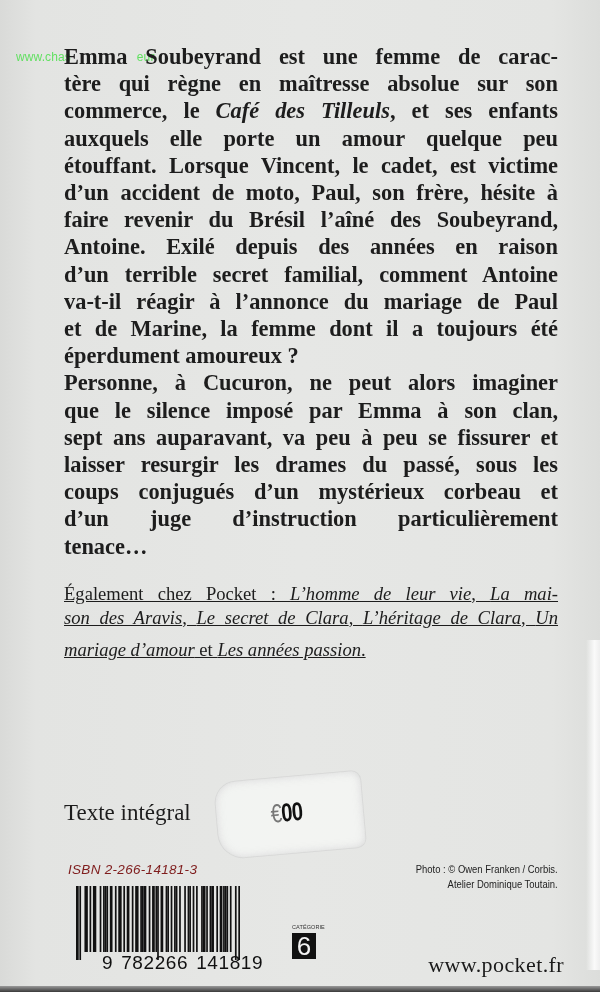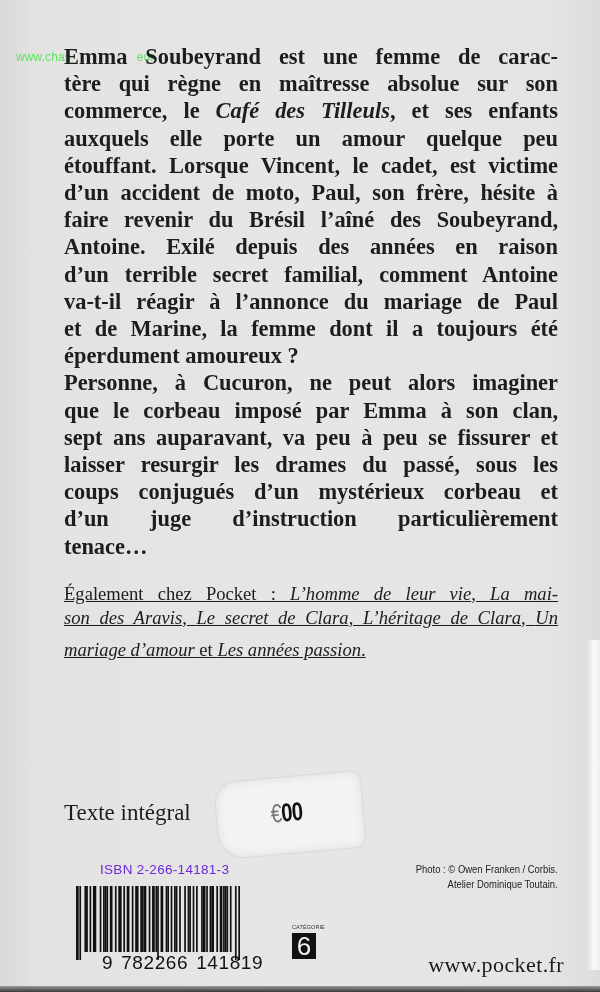--- a/index.html
+++ b/index.html
@@ -55,23 +55,23 @@
       box-shadow: inset 0 0 8px rgba(180,180,180,0.4);
     }
     .sticker .price {
       position: absolute; left: 54px; top: 20px;
       font-family: "Liberation Sans", "DejaVu Sans", sans-serif;
       font-weight: bold; font-size: 26px; letter-spacing: -1px;
       color: #111; transform: scaleX(0.78); transform-origin: left;
     }
     .sticker .euro-faint { color: #777; font-weight: normal; }
     .isbn-label {
-      position: absolute; left: 100px; top: 862px;
-      font-family: "Liberation Sans", "DejaVu Sans", sans-serif;
-      font-size: 13.5px; letter-spacing: 0.3px; color: #6d28d9;
+      position: absolute; left: 68px; top: 862px;
+      font-family: "Liberation Sans", "DejaVu Sans", sans-serif;
+      font-size: 13.5px; letter-spacing: 0.3px; color: #7f1d1d; font-style: italic;
     }
     .barcode {
       position: absolute; left: 76px; top: 886px; width: 164px; height: 82px;
     }
     .barcode svg { display: block; }
     .barcode-digits {
       position: absolute; left: 58px; top: 952px;
       font-family: "Liberation Sans", "DejaVu Sans", sans-serif;
       font-size: 19px; color: #111; letter-spacing: 0.6px;
       white-space: nowrap;
@@ -121,21 +121,21 @@
         <span class="line">d’un accident de moto, Paul, son frère, hésite à</span>
         <span class="line">faire revenir du Brésil l’aîné des Soubeyrand,</span>
         <span class="line">Antoine. Exilé depuis des années en raison</span>
         <span class="line">d’un terrible secret familial, comment Antoine</span>
         <span class="line">va-t-il réagir à l’annonce du mariage de Paul</span>
         <span class="line">et de Marine, la femme dont il a toujours été</span>
         <span class="line last">éperdument amoureux ?</span>
       </p>
     <p id="para2">
         <span class="line">Personne, à Cucuron, ne peut alors imaginer</span>
-        <span class="line">que le corbeau imposé par Emma à son clan,</span>
+        <span class="line">que le silence imposé par Emma à son clan,</span>
         <span class="line">sept ans auparavant, va peu à peu se fissurer et</span>
         <span class="line">laisser resurgir les drames du passé, sous les</span>
         <span class="line">coups conjugués d’un mystérieux corbeau et</span>
         <span class="line">d’un juge d’instruction particulièrement</span>
         <span class="line last">tenace…</span>
       </p>
   </div>
 
   <div class="also" id="also">
       <span class="line">Également chez Pocket : <i>L’homme de leur vie</i>, <i>La mai-</i></span>

